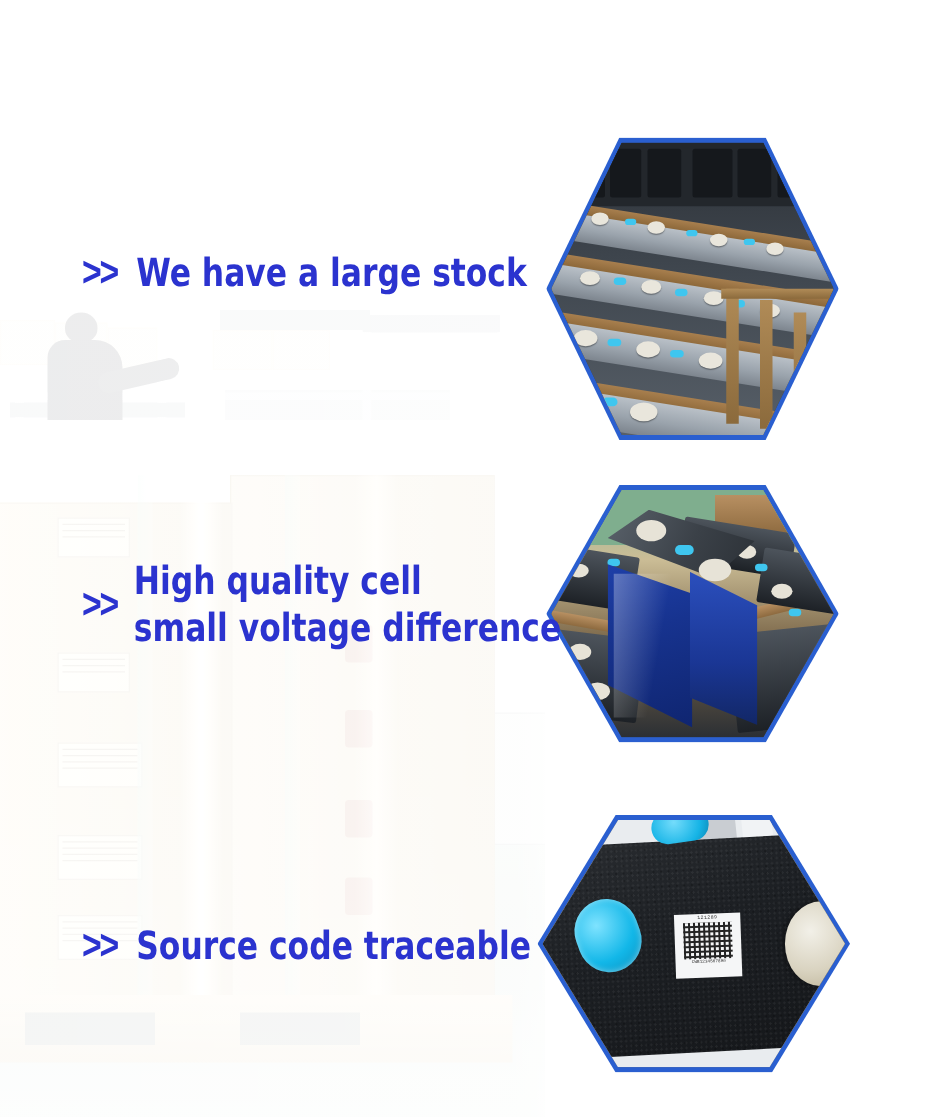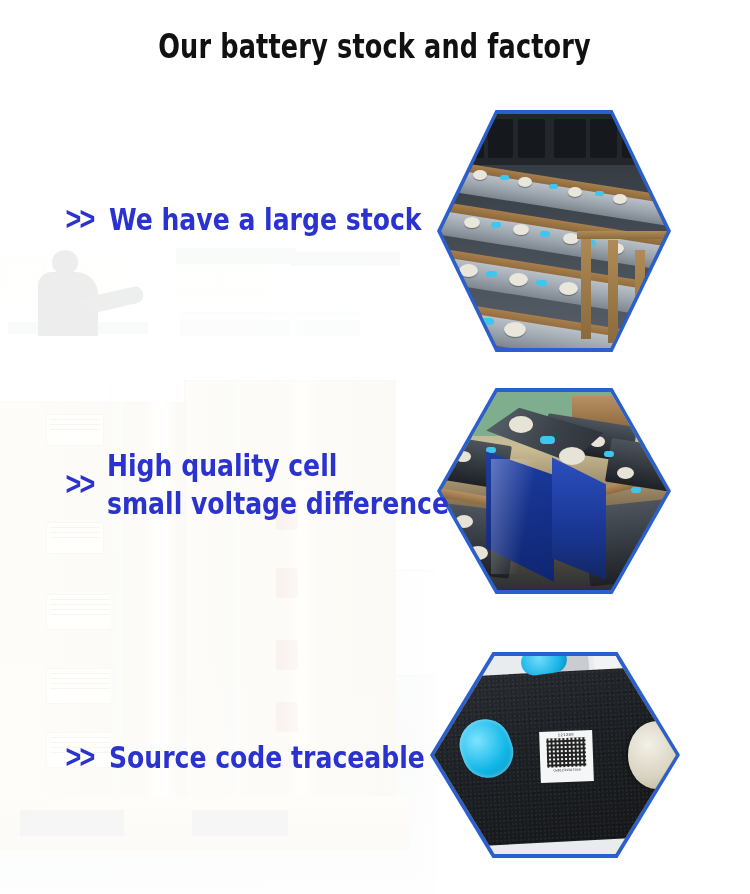--- a/index.html
+++ b/index.html
@@ -437,23 +437,20 @@
       <div class="p-sheen" style="left:300px; opacity:.6;"></div>
 
       <div class="p-pallet"></div>
       <div class="p-pallet-gap" style="left:36px;  width:104px;"></div>
       <div class="p-pallet-gap" style="left:208px; width:96px;"></div>
     </div>
 
     <div class="veil"></div>
   </div>
 
-  <div class="header">
-    <div class="header-title">Our battery stock and factory</div>
-  </div>
 
   <div class="feature" id="feature-1">
     <span class="chev">&gt;&gt;</span>
     <div class="feature-text">
       <span>We have a large stock</span>
     </div>
   </div>
 
   <div class="feature" id="feature-2">
     <span class="chev">&gt;&gt;</span>

